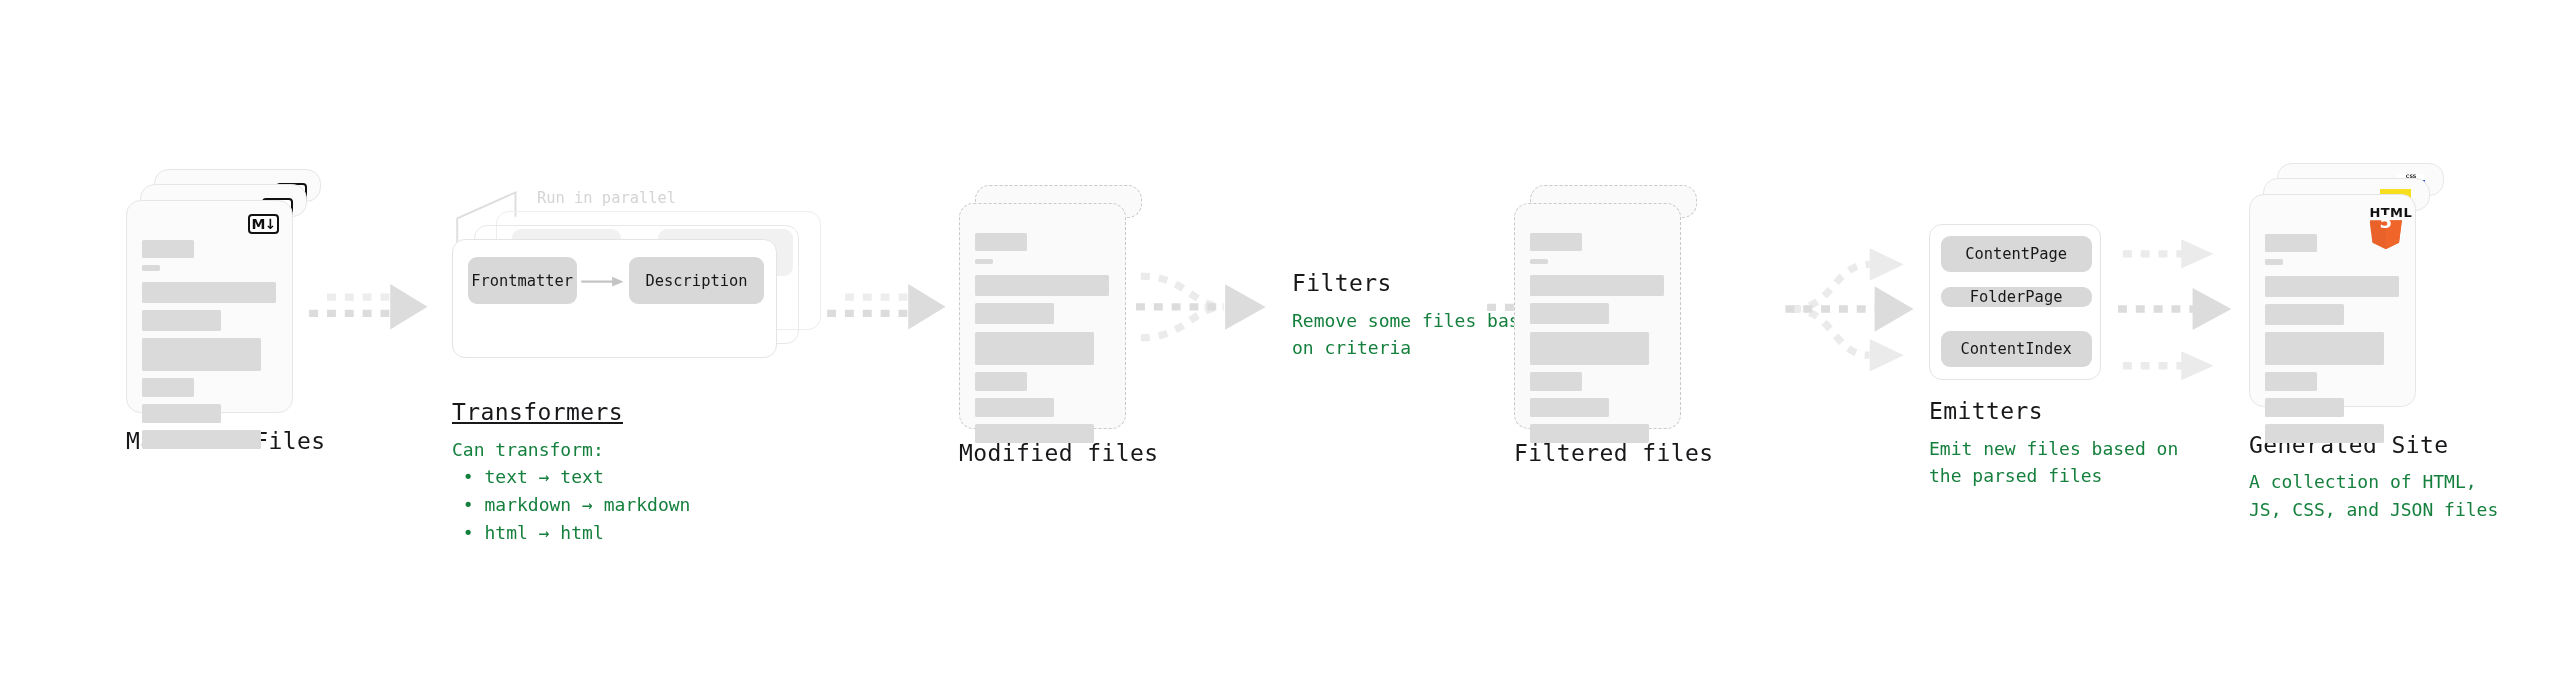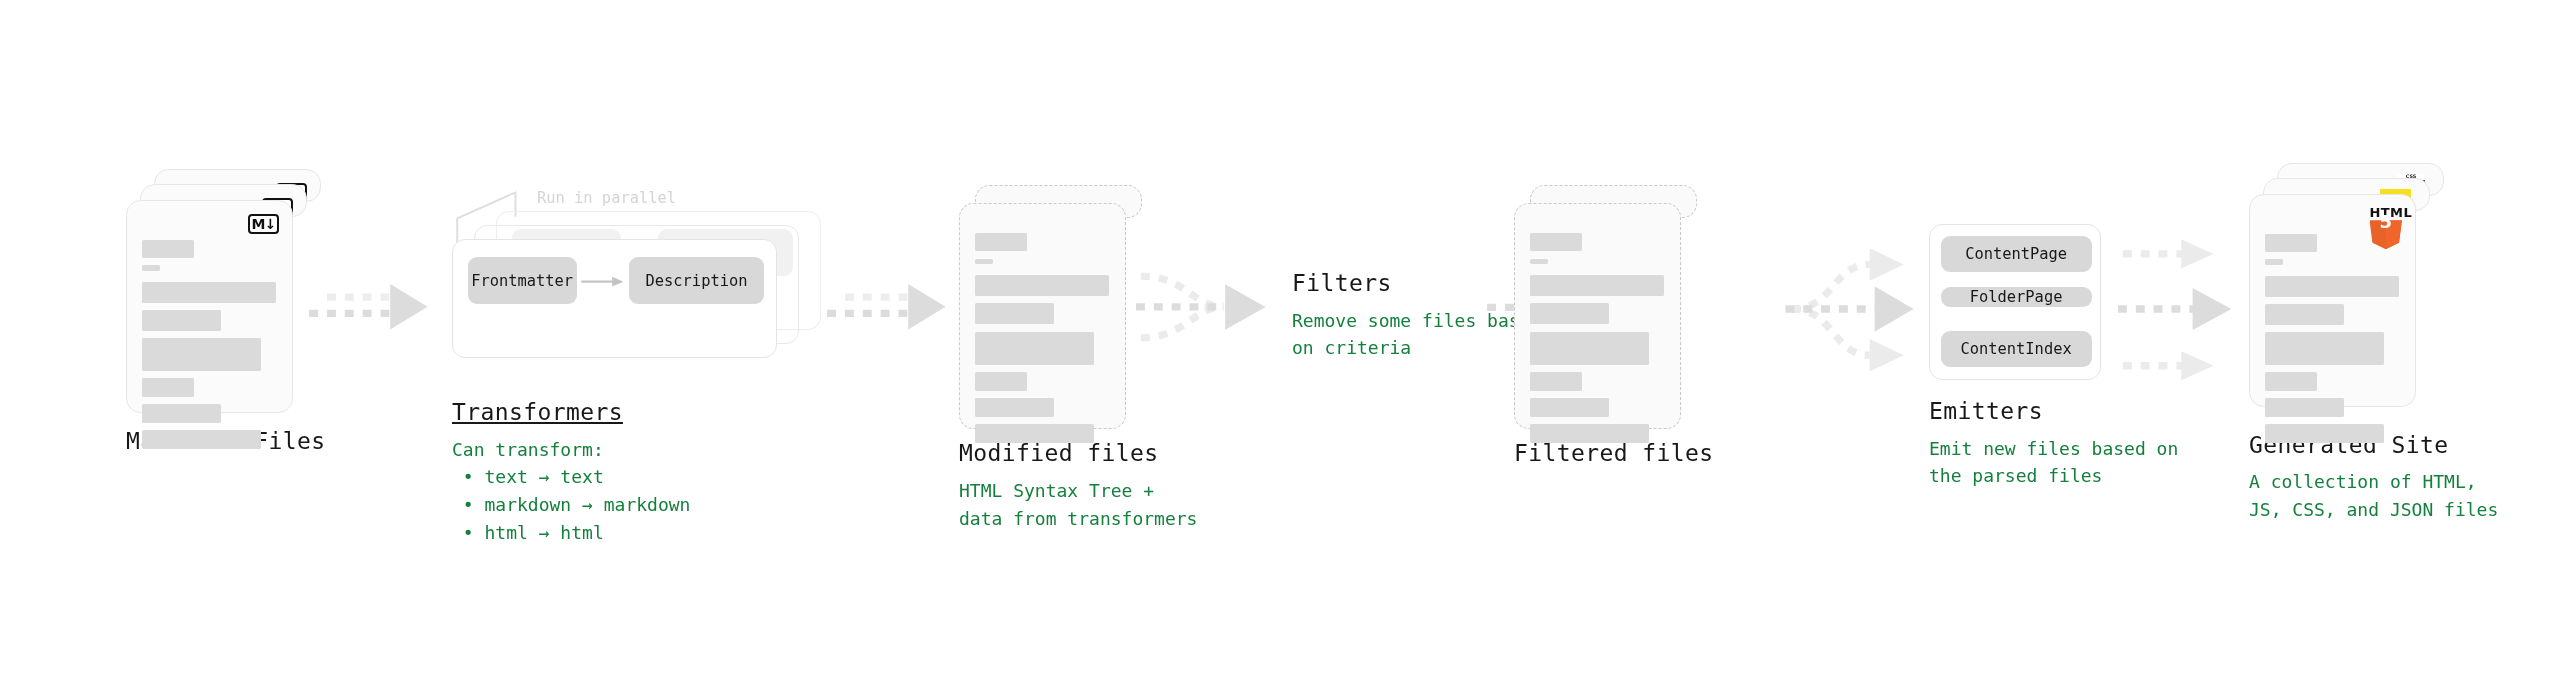--- a/index.html
+++ b/index.html
@@ -179,22 +179,20 @@
           <div class="bar" style="width:134px;height:21px;"></div>
           <div class="bar" style="width:79px;height:21px;"></div>
           <div class="bar" style="width:119px;height:33px;"></div>
           <div class="bar" style="width:52px;height:18.7px;"></div>
           <div class="bar" style="width:79px;height:18.7px;"></div>
           <div class="bar" style="width:119px;height:18.7px;"></div>
         </div>
       </div>
     </div>
     <div class="stage-heading" style="margin-top:11.4px;">Modified files</div>
-    <div class="stage-sub">HTML Syntax Tree +
-data from transformers</div>
   </div>
 
   <svg class="abs" style="left:1136px;top:258px;" width="154" height="106" viewBox="0 0 190 130">
     <path d="M6,22 C62,22 70,60 108,60" fill="none" stroke="#ebebeb" stroke-width="9" stroke-dasharray="11 11"></path>
     <path d="M6,98 C62,98 70,60 108,60" fill="none" stroke="#ebebeb" stroke-width="9" stroke-dasharray="11 11"></path>
     <line x1="0" y1="60" x2="112" y2="60" stroke="#dcdcdc" stroke-width="9" stroke-dasharray="11 11"></line>
     <polygon points="110,32 160,60 110,88" fill="#dcdcdc"></polygon>
   </svg>
 
   <div class="abs" style="left:1292px;top:252px;">

